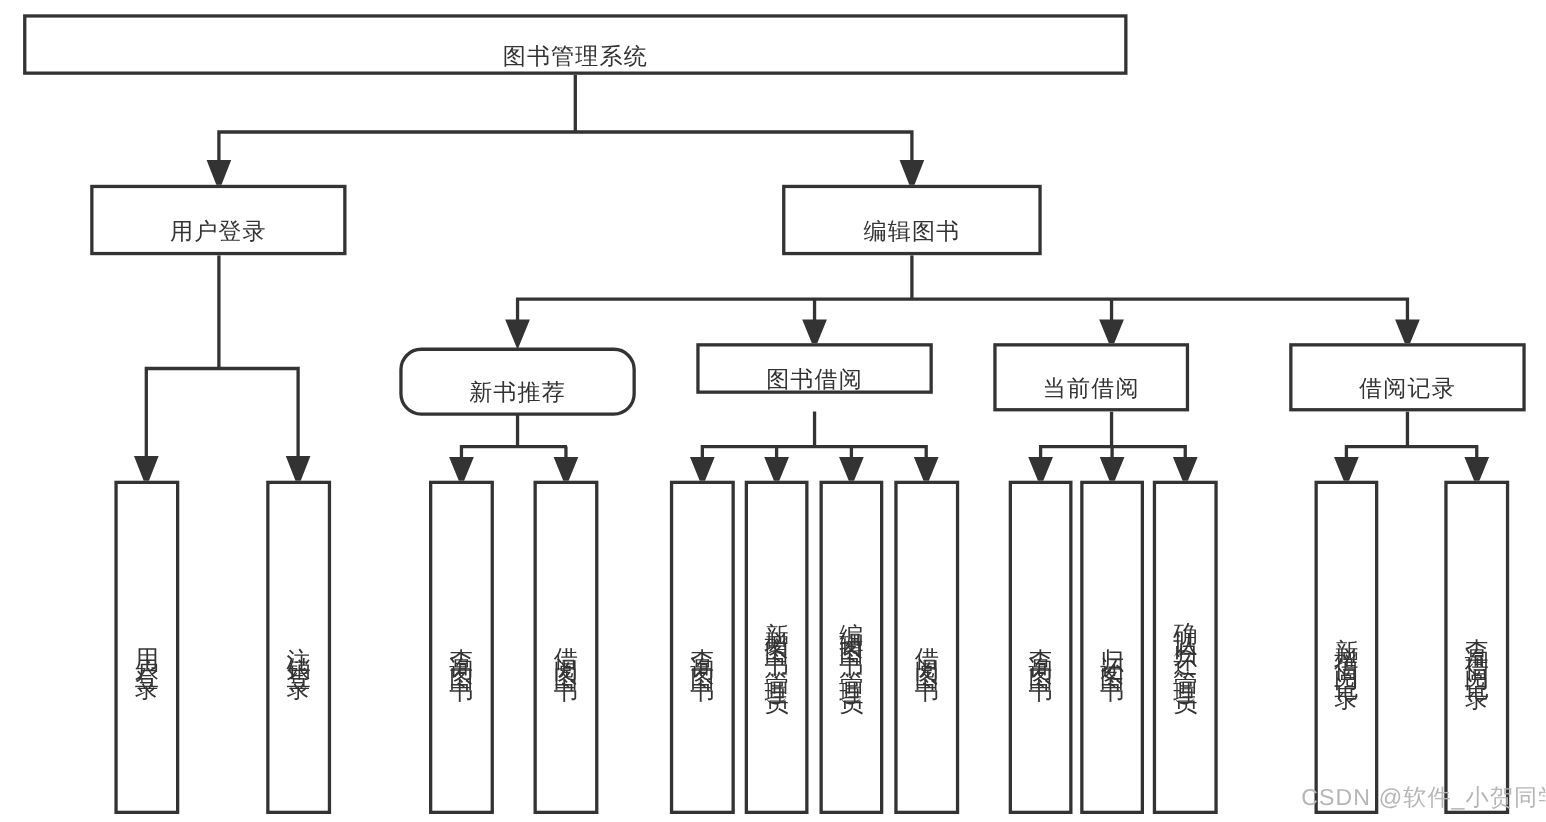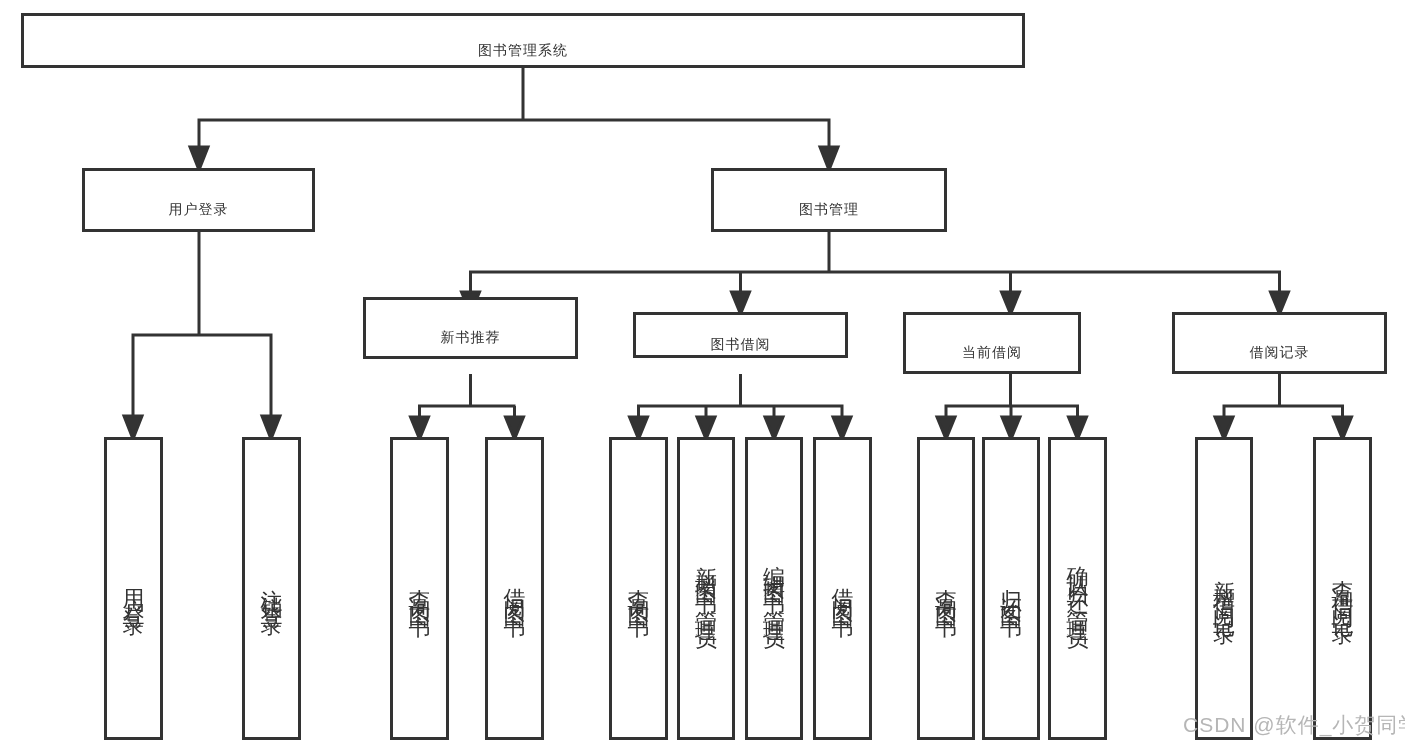--- a/index.html
+++ b/index.html
@@ -26,21 +26,21 @@
     position: absolute;
     box-sizing: border-box;
     border: 3px solid #333333;
     background: #ffffff;
     display: flex;
     align-items: center;
     justify-content: center;
     color: #333333;
   }
   .node.h span {
-    font-size: 14px;
+    font-size: 21px;
     letter-spacing: 1px;
     white-space: nowrap;
     margin-top: 20px;
   }
   .node.leaf span {
     writing-mode: vertical-rl;
     text-orientation: mixed;
     font-size: 22px;
     line-height: 1;
     letter-spacing: 9px;
@@ -112,24 +112,24 @@
   </svg>
 
   <div class="node h" style="left:21px; top:13px; width:1004px; height:55px;">
     <span>图书管理系统</span>
   </div>
 
   <div class="node h" style="left:82px; top:168px; width:233px; height:64px;">
     <span>用户登录</span>
   </div>
   <div class="node h" style="left:711px; top:168px; width:236px; height:64px;">
-    <span>图书管理</span>
+    <span>编辑图书</span>
   </div>
 
-  <div class="node h" style="left:363px; top:297px; width:215px; height:62px;">
+  <div class="node h" style="left:363px; top:316px; width:215px; height:62px;border-radius:20px;">
     <span>新书推荐</span>
   </div>
   <div class="node h" style="left:633px; top:312px; width:215px; height:46px;">
     <span>图书借阅</span>
   </div>
   <div class="node h" style="left:903px; top:312px; width:178px; height:62px;">
     <span>当前借阅</span>
   </div>
   <div class="node h" style="left:1172px; top:312px; width:215px; height:62px;">
     <span>借阅记录</span>

